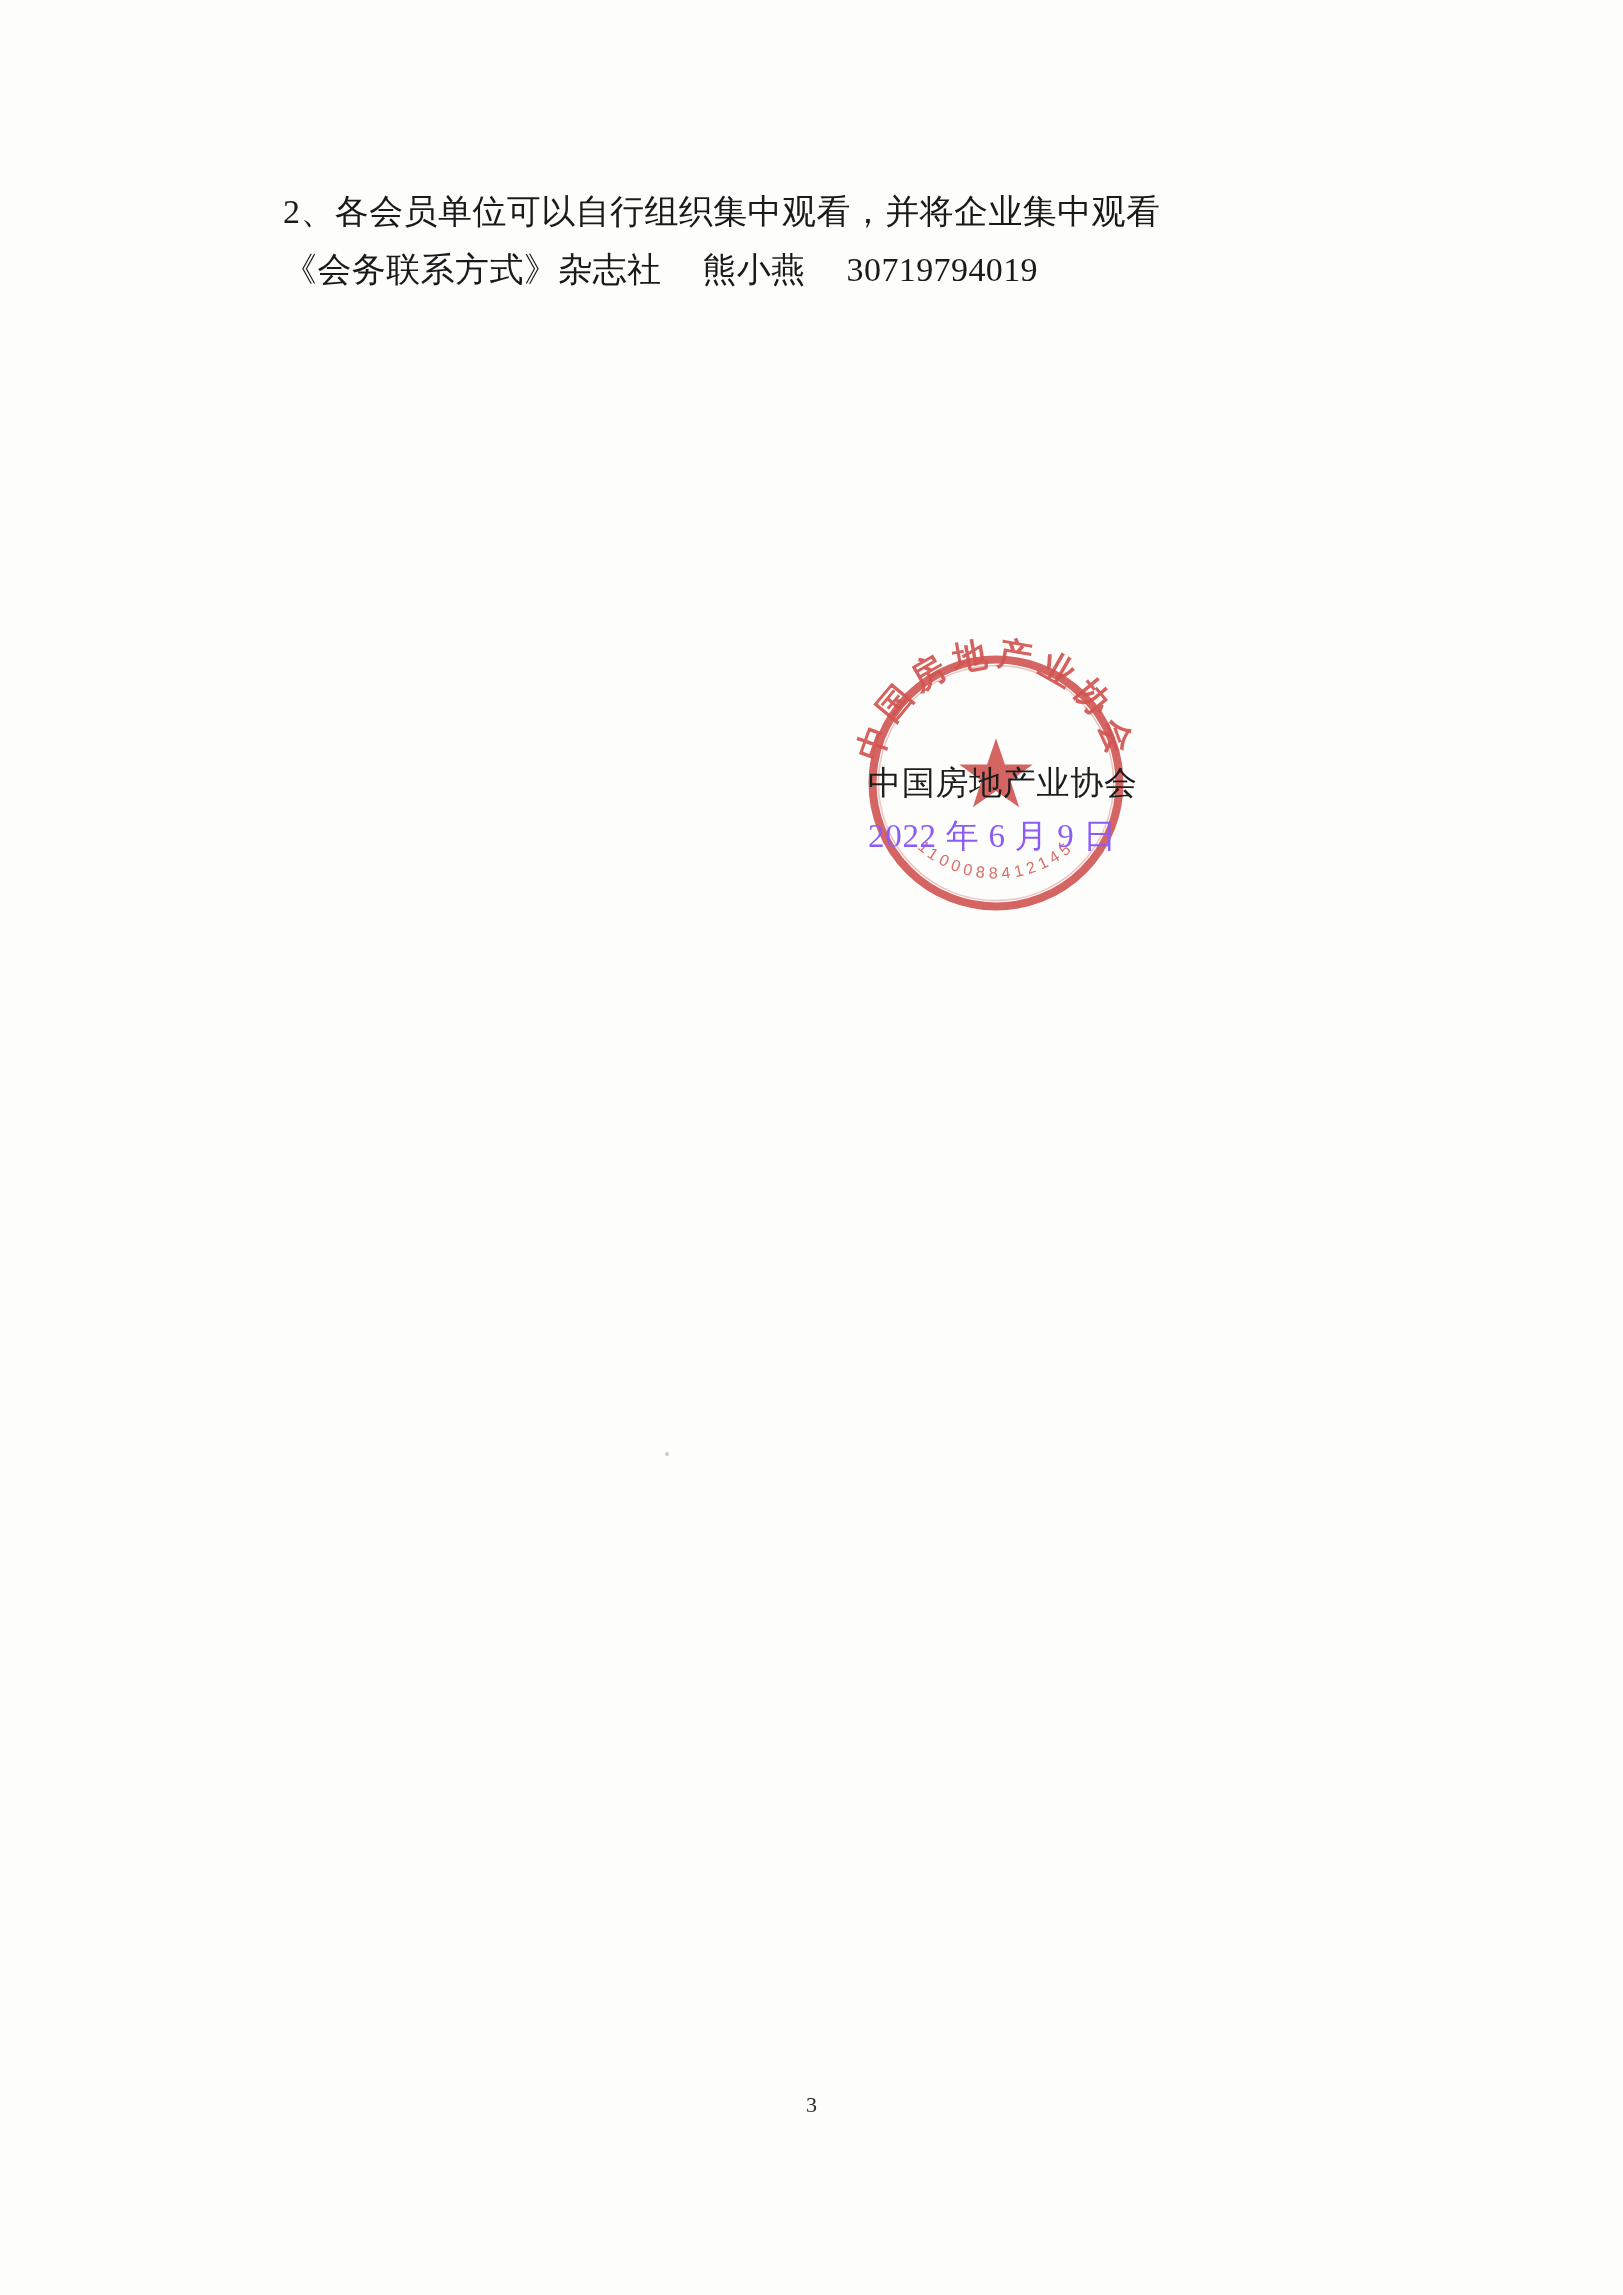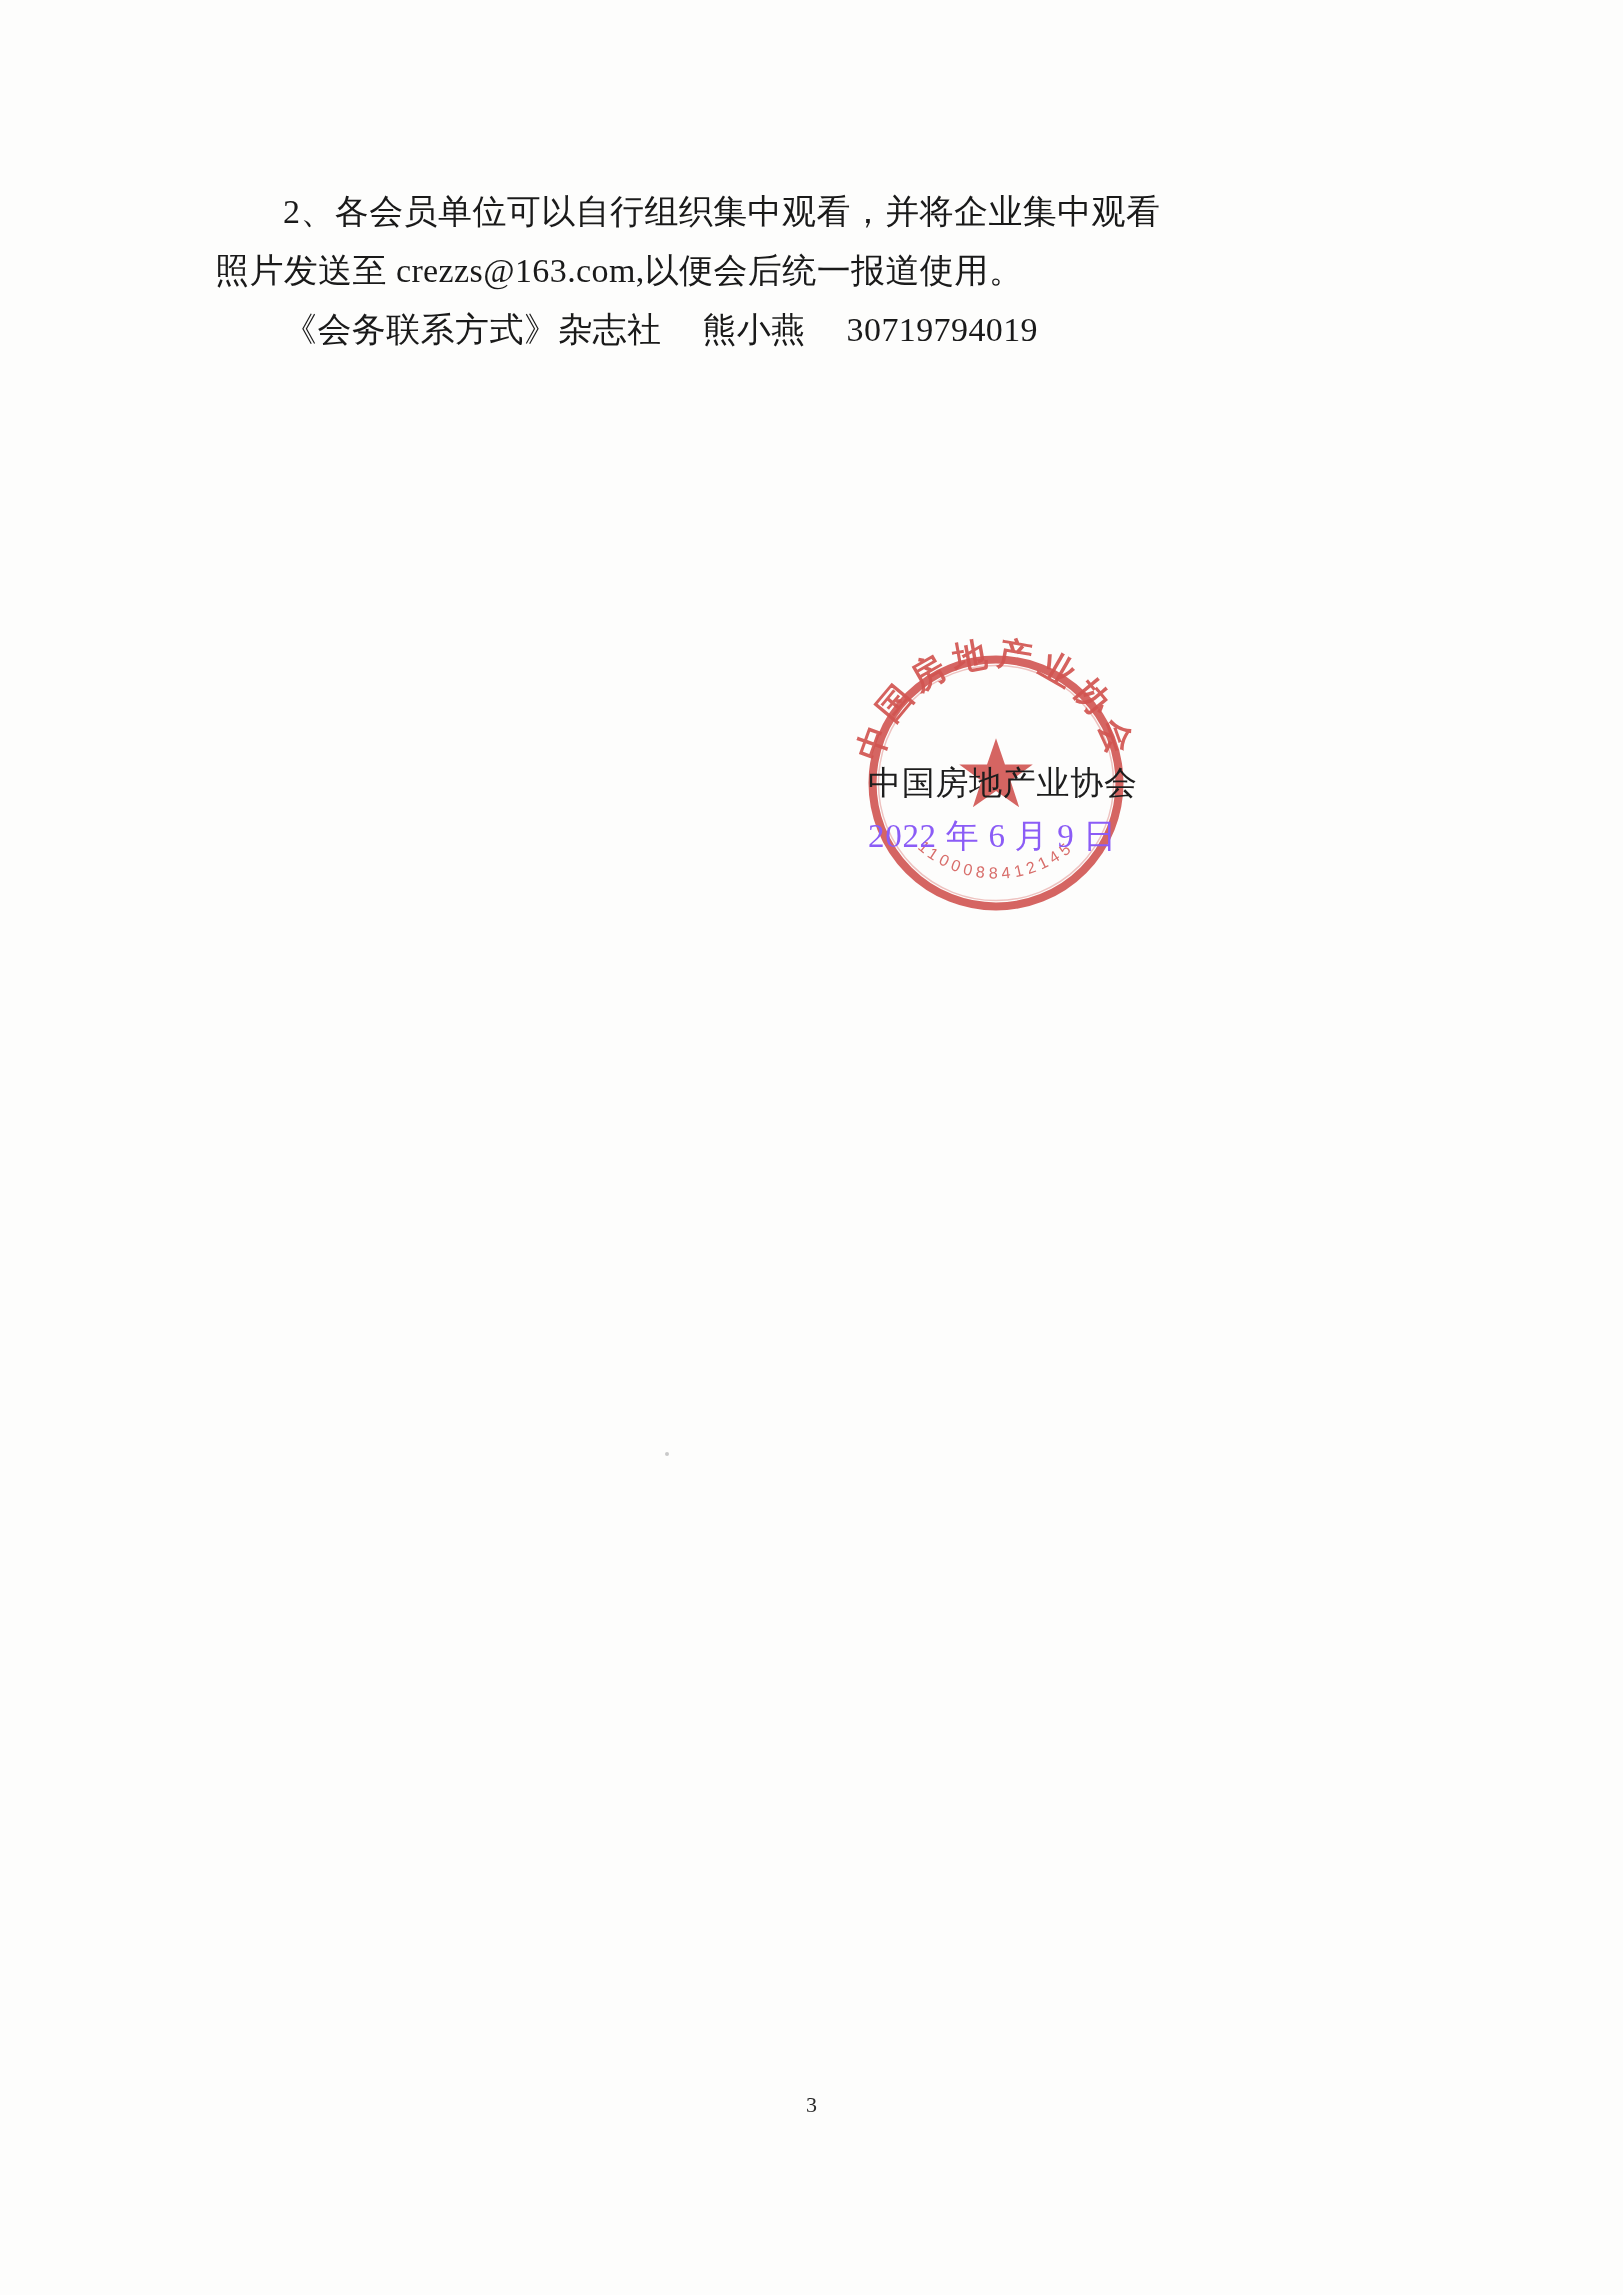--- a/index.html
+++ b/index.html
@@ -122,21 +122,20 @@
 </style>
 </head>
 <body>
 
 <div class="page">
 
   <div class="content">
 
     <p class="para"><span class="indent"></span><span>2、各会员单位可以自行组织集中观看，并将企业集中观看</span></p>
 
-    <p class="para"><span>照片发送至 crezzs@163.com,以便会后统一报道使用。</span></p>
 
 
     <p class="contact-line"><span class="indent"></span><span>《会务联系方式》杂志社</span><span class="gap-md"></span><span>熊小燕</span><span class="gap-md"></span><span>30719794019</span></p>
 
   </div>
 
   <div class="seal">
     <svg viewBox="0 0 430 430" xmlns="http://www.w3.org/2000/svg">
       <defs>
         <path id="topArc" d="M 55,215 A 160,160 0 0 1 375,215" fill="none"></path>

